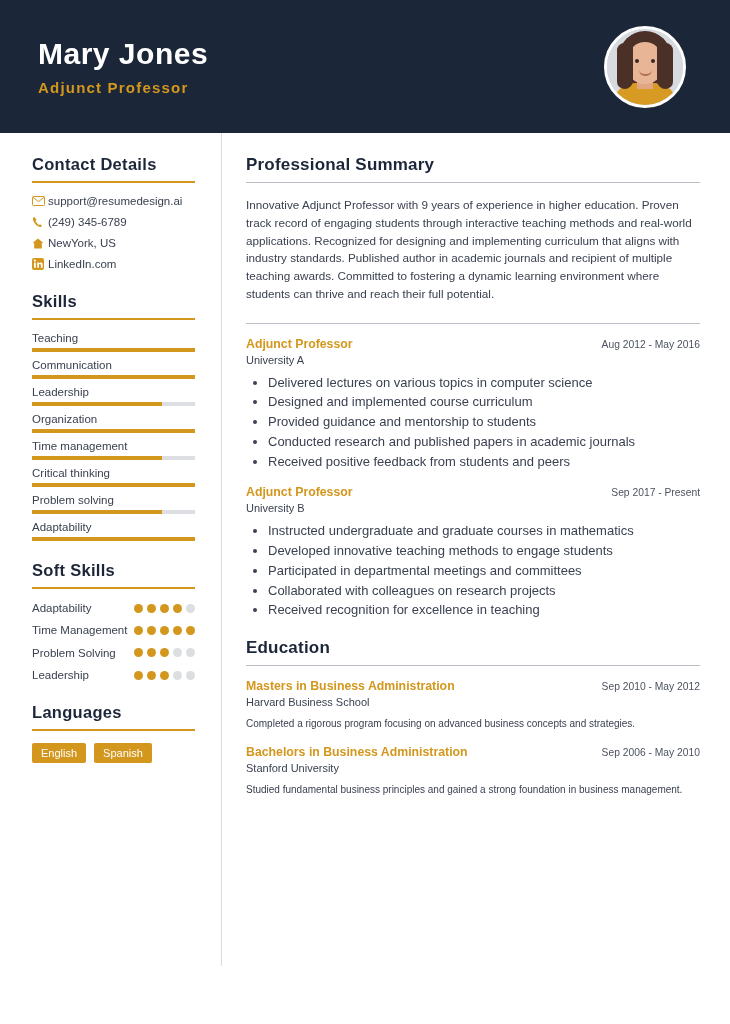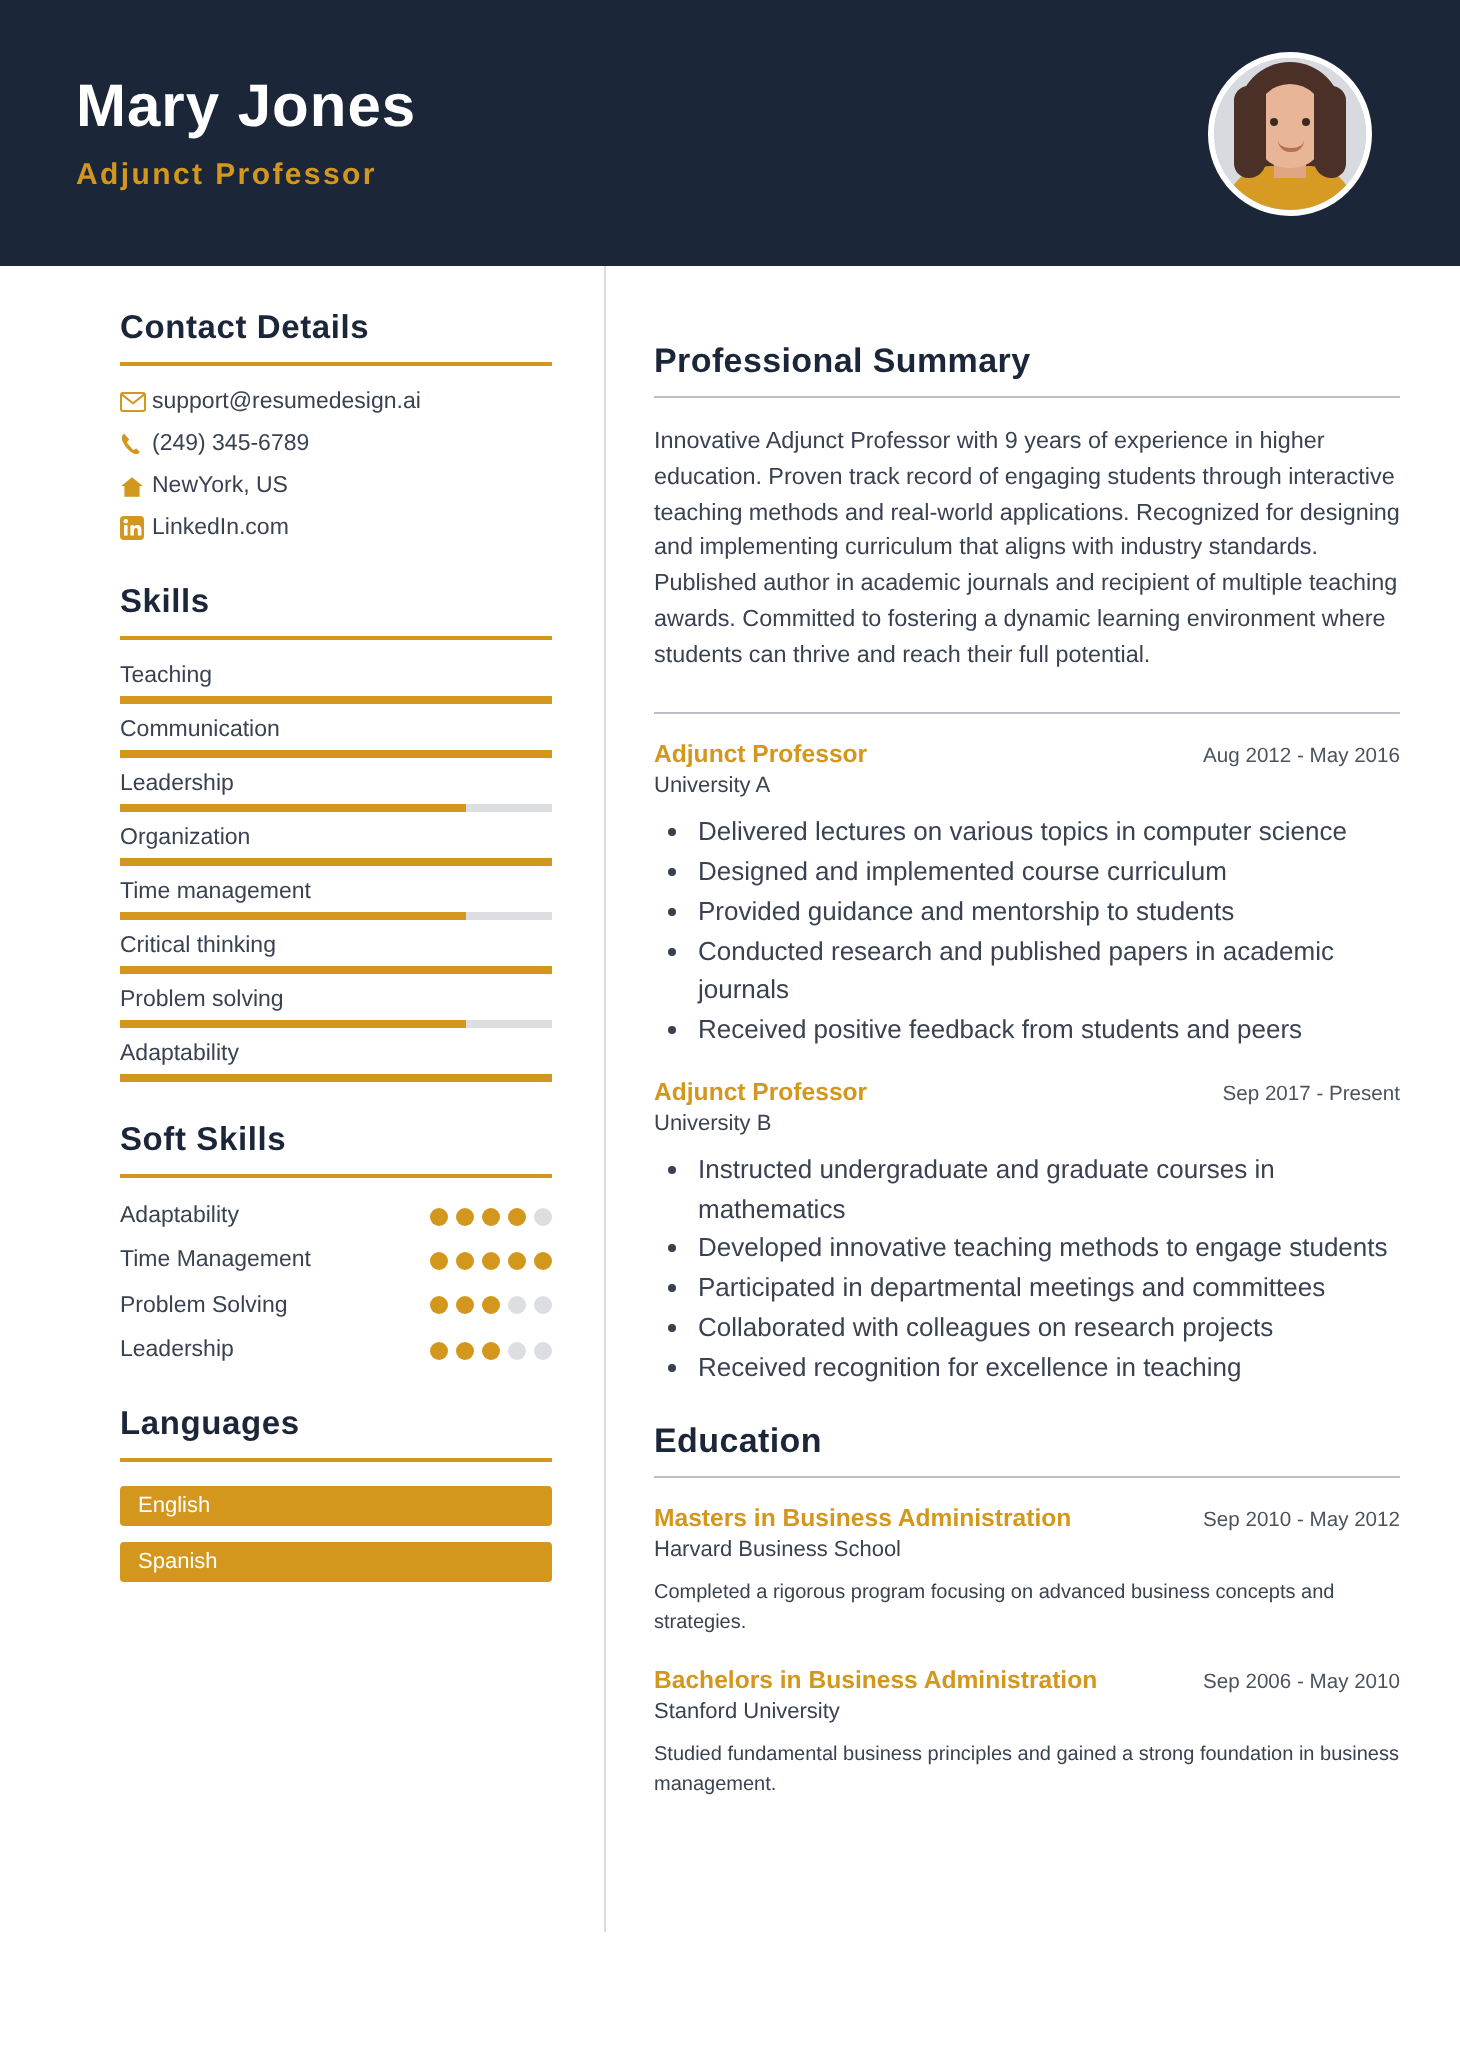--- a/index.html
+++ b/index.html
@@ -107,26 +107,25 @@
     width: 16px; height: 14px; background: #e0a583;
   }
 
   
   .body-wrap {
     display: flex;
     align-items: stretch;
     height: calc(1024px - 133px);
   }
   .sidebar {
-    width: 275px;
+    width: 222px;
     flex: none;
     padding: 22px 26px 0 32px;
     border-right: 1px solid #d8dce2;
     height: 833px;
-    margin-left: 28px;
   }
   .main {
     flex: 1;
     padding: 22px 30px 0 24px;
   }
 
   
   .side-section-title {
     font-size: 16.5px;
     font-weight: bold;
@@ -138,21 +137,21 @@
     height: 2px;
     background: #d3971d;
     width: 100%;
     margin-bottom: 12px;
   }
   .main-section-title {
     font-size: 17px;
     font-weight: bold;
     color: #1c2639;
     letter-spacing: 0.2px;
-    margin: 16px 0 7px 0;
+    margin: 0 0 7px 0;
   }
   .main-rule {
     height: 1px;
     background: #b9bec7;
     width: 100%;
     margin-bottom: 13px;
   }
 
   
   .contact-list { margin-bottom: 22px; }
@@ -207,21 +206,21 @@
     line-height: 1.25;
   }
   .dots { display: flex; gap: 4px; flex: none; }
   .dot {
     width: 9px; height: 9px; border-radius: 50%;
     background: #dcdee2;
   }
   .dot.on { background: #d3971d; }
 
   
-  .lang-wrap { display: flex; gap: 8px; flex-wrap: wrap; margin-top: 2px; flex-direction: column; }
+  .lang-wrap { display: flex; gap: 8px; flex-wrap: wrap; margin-top: 2px; }
   .lang-chip {
     background: #d3971d;
     color: #ffffff;
     font-size: 11px;
     padding: 4px 9px;
     border-radius: 2px;
   }
 
   .side-block { margin-bottom: 20px; }
 

